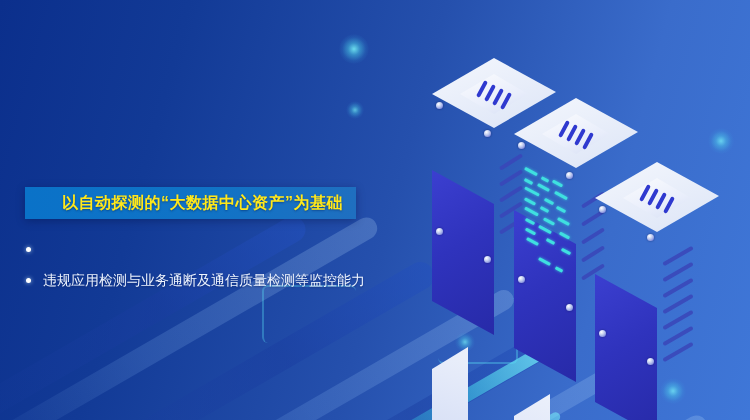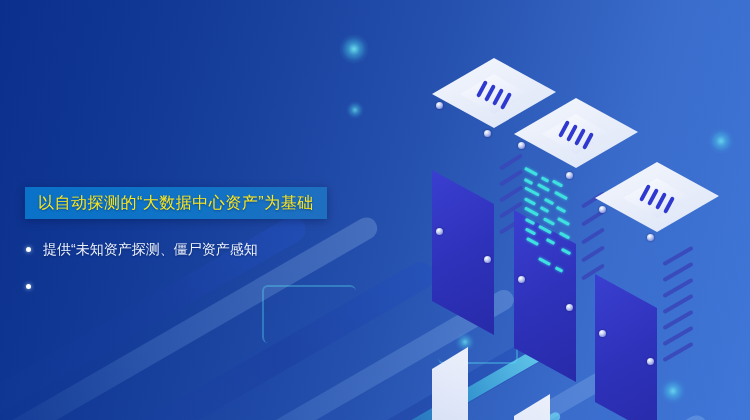--- a/index.html
+++ b/index.html
@@ -47,23 +47,24 @@
   }
 
   .sub-band{
     position:absolute;left:25px;top:187px;
     height:32px;padding:0 13px;
     display:flex;align-items:center;
     background:linear-gradient(90deg,#0a72c8 0%,#1073c6 55%,#1f6fc0 100%);
     box-shadow:0 2px 8px rgba(0,15,60,.35);
   }
   .sub-band .sub-text{
-    font-size:16px;font-weight:normal;color:#ffe81a;
+    font-size:16px;font-weight:bold;color:#ffe81a;
     letter-spacing:.5px;white-space:nowrap;
     text-shadow:0 1px 2px rgba(0,30,90,.5);
+    margin-left:24px;
   }
 
   .bullets{position:absolute;left:26px;top:240px;width:420px;}
   .bullet{display:flex;align-items:flex-start;margin-bottom:19px;}
   .dot{
     flex:0 0 auto;width:5px;height:5px;border-radius:50%;
     background:#ffffff;margin-top:7px;margin-right:12px;
     box-shadow:0 0 4px rgba(200,235,255,.8);
   }
   .btext{
@@ -231,21 +232,21 @@
   <div class="content">
 
 
     <div class="sub-band">
       <span class="sub-text">以自动探测的“大数据中心资产”为基础</span>
     </div>
 
     <div class="bullets">
       <div class="bullet">
         <span class="dot"></span>
-        <span class="btext">提供“未知资产探测、僵尸资产感知</span>
       </div>
       <div class="bullet">
         <span class="dot"></span>
+        <span class="btext">违规应用检测与业务通断及通信质量检测等监控能力</span>
       </div>
     </div>
   </div>
 
 </div>
 
 </body></html>

